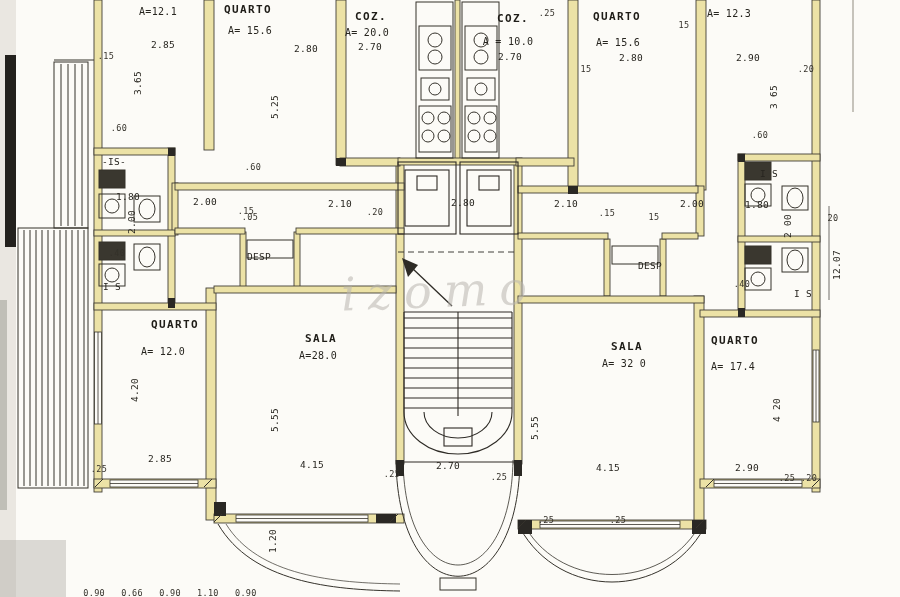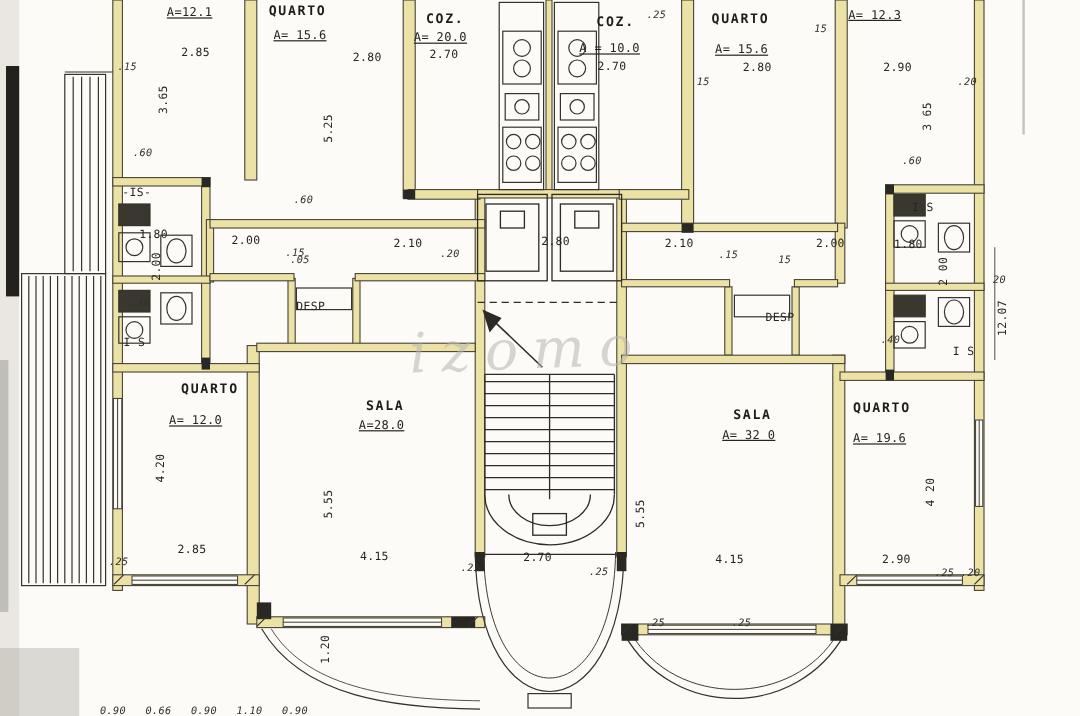--- a/index.html
+++ b/index.html
@@ -7,22 +7,22 @@
     position:relative;width:900px;height:597px;overflow:hidden;
     background:#fcfbf7;font-family:"DejaVu Sans Mono",monospace;
   }
   svg{position:absolute;left:0;top:0;}
   .lbl{
     position:absolute;font:9.5px "DejaVu Sans Mono",monospace;color:#27251f;
     transform:translate(-50%,-50%);white-space:nowrap;letter-spacing:.3px;z-index:5;
   }
   .lbl.v{transform:translate(-50%,-50%) rotate(-90deg);}
   .lbl.room{font-size:11px;font-weight:bold;letter-spacing:1.4px;color:#1f1d18;}
-  .lbl.area{font-size:10px;text-decoration:underline;}
-  .lbl.small{font-size:8.5px;color:#34312a;font-style:italic;}
+  .lbl.area{font-size:10px;}
+  .lbl.small{font-size:8.5px;color:#34312a;}
   .lbl.pre{white-space:pre;}
   .watermark{
     position:absolute;left:440px;top:291px;transform:translate(-50%,-50%) rotate(-2deg);
     font:italic 46px "DejaVu Serif",serif;color:#b9b6b0;opacity:.55;
     letter-spacing:12px;z-index:4;pointer-events:none;
   }
 </style>
 </head>
 <body>
 
@@ -253,21 +253,21 @@
   <div class="lbl" style="left:803px;top:293px">I S</div>
   <div class="lbl" style="left:259px;top:256px">DESP</div>
   <div class="lbl" style="left:650px;top:265px">DESP</div>
   <div class="lbl room" style="left:175px;top:324px">QUARTO</div>
   <div class="lbl area" style="left:163px;top:351px">A= 12.0</div>
   <div class="lbl room" style="left:321px;top:338px">SALA</div>
   <div class="lbl area" style="left:318px;top:355px">A=28.0</div>
   <div class="lbl room" style="left:627px;top:346px">SALA</div>
   <div class="lbl area" style="left:624px;top:363px">A= 32 0</div>
   <div class="lbl room" style="left:735px;top:340px">QUARTO</div>
-  <div class="lbl area" style="left:733px;top:366px">A= 19.6</div>
+  <div class="lbl area" style="left:733px;top:366px">A= 17.4</div>
 
   <div class="lbl" style="left:163px;top:44px">2.85</div>
   <div class="lbl" style="left:306px;top:48px">2.80</div>
   <div class="lbl" style="left:370px;top:46px">2.70</div>
   <div class="lbl" style="left:510px;top:56px">2.70</div>
   <div class="lbl" style="left:631px;top:57px">2.80</div>
   <div class="lbl" style="left:748px;top:57px">2.90</div>
   <div class="lbl v" style="left:137px;top:83px">3.65</div>
   <div class="lbl v" style="left:773px;top:97px">3 65</div>
   <div class="lbl v" style="left:274px;top:107px">5.25</div>
@@ -300,21 +300,21 @@
   <div class="lbl small" style="left:119px;top:128px">.60</div>
   <div class="lbl small" style="left:253px;top:167px">.60</div>
   <div class="lbl small" style="left:760px;top:135px">.60</div>
   <div class="lbl small" style="left:246px;top:211px">.15</div>
   <div class="lbl small" style="left:250px;top:217px">.05</div>
   <div class="lbl small" style="left:375px;top:212px">.20</div>
   <div class="lbl small" style="left:607px;top:213px">.15</div>
   <div class="lbl small" style="left:654px;top:217px">15</div>
   <div class="lbl small" style="left:117px;top:253px">.40</div>
   <div class="lbl small" style="left:742px;top:284px">.40</div>
-  <div class="lbl small" style="left:833px;top:234px">20</div>
+  <div class="lbl small" style="left:833px;top:218px">20</div>
   <div class="lbl small" style="left:99px;top:469px">.25</div>
   <div class="lbl small" style="left:392px;top:474px">.25</div>
   <div class="lbl small" style="left:499px;top:477px">.25</div>
   <div class="lbl small" style="left:546px;top:520px">.25</div>
   <div class="lbl small" style="left:618px;top:520px">.25</div>
   <div class="lbl small" style="left:787px;top:478px">.25</div>
   <div class="lbl small" style="left:809px;top:478px">.20</div>
 
   <div class="lbl small pre" style="left:170px;top:593px">0.90   0.66   0.90   1.10   0.90</div>
 

